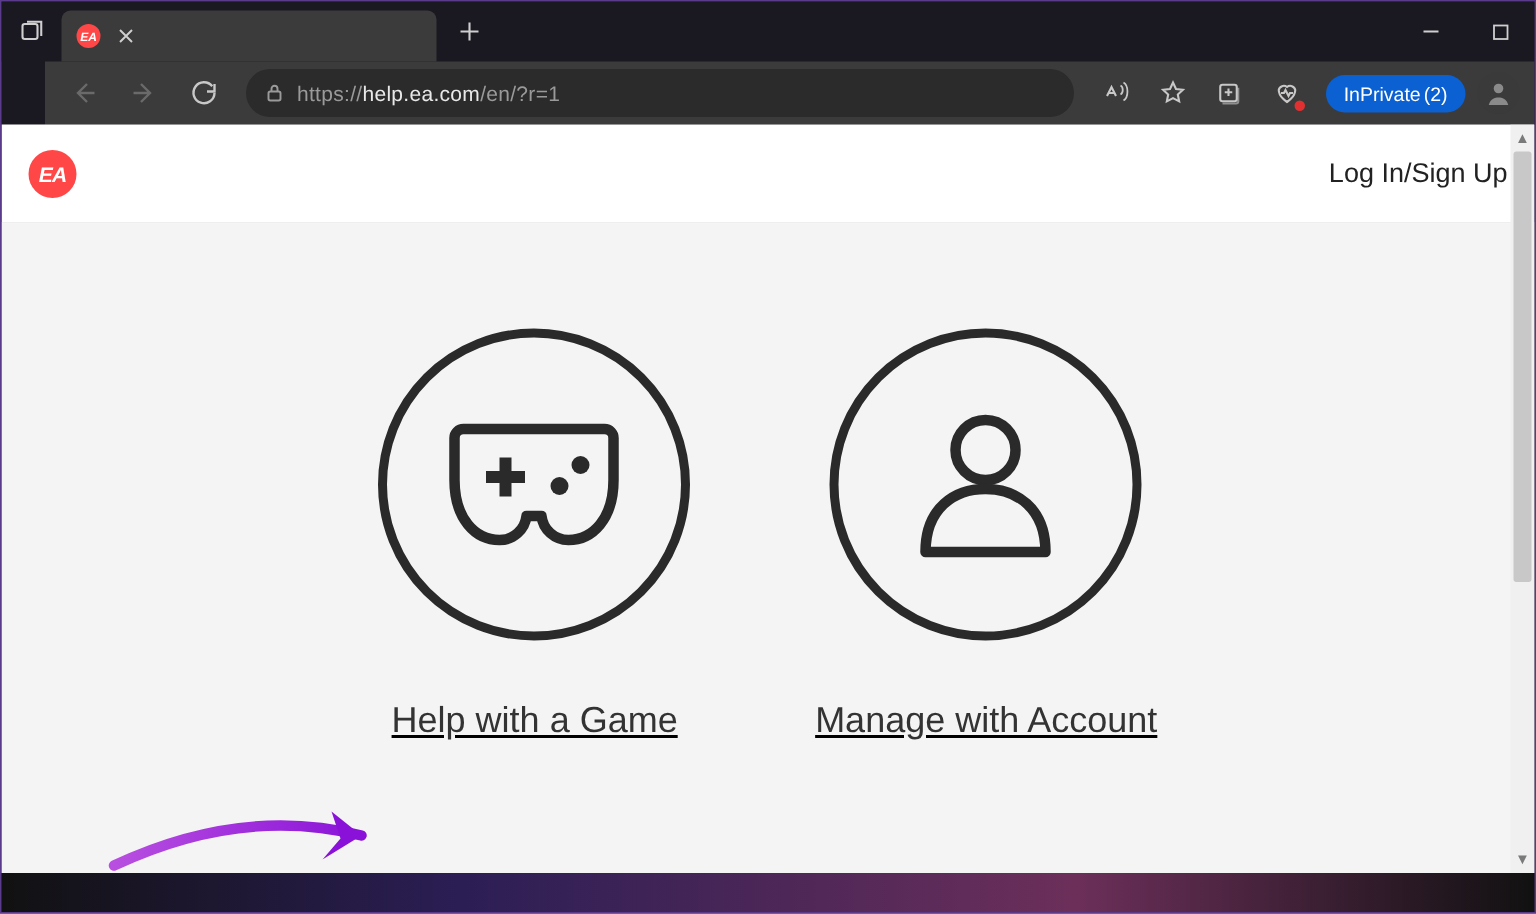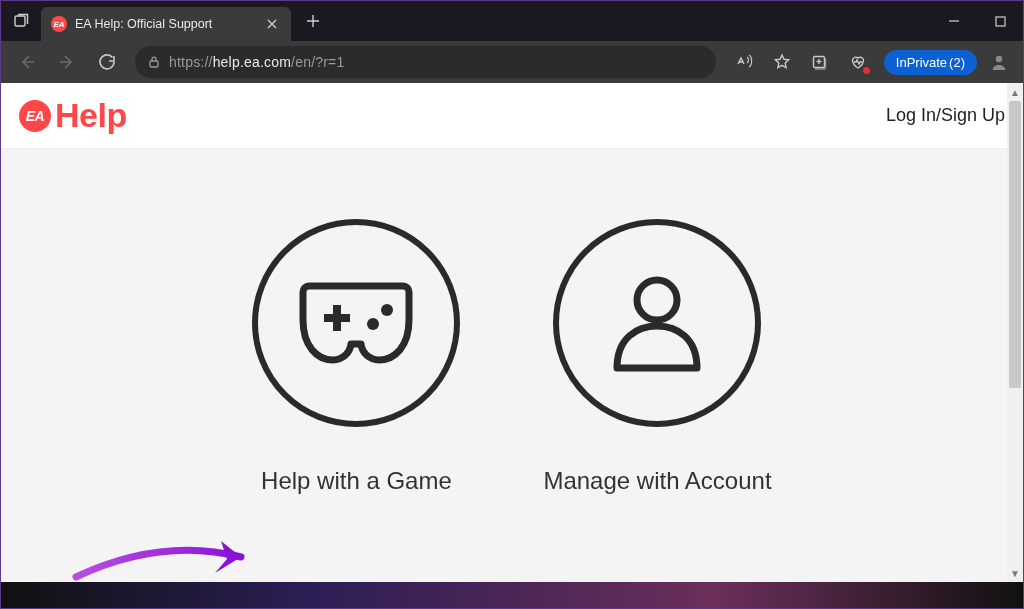--- a/index.html
+++ b/index.html
@@ -12,21 +12,21 @@
   .browser-tab { height: 34px; background: #3b3b3b; border-radius: 6px 6px 0 0; margin-top: 6px; display:flex; align-items:center; padding: 0 10px; min-width: 250px; gap:8px; }
   .favicon { width:16px; height:16px; background:#ff4747; border-radius:50%; display:flex; align-items:center; justify-content:center; }
   .favicon span { font-size:8px; color:#fff; font-weight:bold; font-style:italic; }
   .tab-title { color:#e8e8e8; font-size:12.5px; flex:1; white-space:nowrap; overflow:hidden; text-overflow:ellipsis; }
   .tab-close { color:#cfcfcf; font-size:14px; width:18px; height:18px; display:flex; align-items:center; justify-content:center; }
   .new-tab { width:32px; height:32px; margin-left:6px; display:flex; align-items:center; justify-content:center; color:#cfcfcf; font-size:16px; }
   .window-controls { margin-left:auto; display:flex; }
   .win-ctrl { width:46px; height:40px; display:flex; align-items:center; justify-content:center; color:#cfcfcf; font-size:12px; }
 
   
-  .toolbar { height: 42px; background: #3b3b3b; display:flex; align-items:center; padding: 0 8px; gap: 4px; }
+  .toolbar { height: 42px; background: #3b3b3b; display:flex; align-items:center; padding: 0 8px; gap: 4px; margin-left: 29px; }
   .tool-btn { width:36px; height:36px; display:flex; align-items:center; justify-content:center; color:#c8c8c8; }
   .tool-btn.disabled { color:#6a6a6a; }
   .address-bar { flex:1; height:32px; background:#2b2b2b; border-radius:16px; display:flex; align-items:center; padding:0 12px; margin: 0 6px; gap:8px; }
   .lock-icon { color:#9a9a9a; }
   .url { color:#9a9a9a; font-size:14px; letter-spacing:0.2px; }
   .url .host { color:#e8e8e8; }
   .right-tools { display:flex; align-items:center; gap:2px; }
   .inprivate-pill { background:#0b61d1; color:#fff; font-size:13px; padding:5px 12px; border-radius:16px; display:flex; align-items:flex-start; gap:2px; margin-left:6px; }
   .profile-avatar { width:28px; height:28px; border-radius:50%; background:#3a3a3a; display:flex; align-items:center; justify-content:center; margin-left:6px; margin-right:2px; }
   .heartpulse-badge { position:relative; }
@@ -39,21 +39,21 @@
   .site-header { height:66px; display:flex; align-items:center; padding:0 18px; border-bottom:1px solid #eee; }
   .ea-logo { display:flex; align-items:center; gap:4px; }
   .ea-circle { width:32px; height:32px; background:#ff4747; border-radius:50%; display:flex; align-items:center; justify-content:center; }
   .ea-circle span { color:#fff; font-weight:800; font-style:italic; font-size:14px; letter-spacing:-0.5px; }
   .help-word { color:#ff4747; font-size:34px; font-weight:800; letter-spacing:-0.5px; }
   .header-spacer { flex:1; }
   .login-link { font-size:18px; color:#222;text-align:right; }
 
   
   .hero { flex:1; background:#f4f4f4; position:relative; display:flex; justify-content:center; align-items:flex-start; padding-top:70px; }
-  .options { display:flex; gap:83px; }
+  .options { display:flex; gap:83px;text-decoration:underline; }
   .option { display:flex; flex-direction:column; align-items:center; gap:40px; cursor:pointer; }
   .circle-icon { width:208px; height:208px; border:6px solid #2a2a2a; border-radius:50%; display:flex; align-items:center; justify-content:center; }
   .option-label { font-size:24px; color:#333; font-weight:400; }
 
   
   .arrow-annot { position:absolute; left:70px; top:378px; pointer-events:none; }
 
   
   .scrollbar-v { position:absolute; right:0; top:0; width:16px; height:100%; background:#f0f0f0; }
   .scroll-track { position:absolute; top:18px; bottom:18px; left:2px; right:2px; }
@@ -74,21 +74,20 @@
   <div class="tab-strip-btn">
     <svg width="16" height="16" viewBox="0 0 16 16" fill="none" stroke="#cfcfcf" stroke-width="1.4">
         <rect x="2" y="3" width="10" height="10" rx="1.5"></rect>
         <path d="M5 1.5h9.5v9.5"></path>
       </svg>
   </div>
   <div class="browser-tab">
     <div class="favicon">
         <span>EA</span>
       </div>
-    <div class="tab-title">EA Help: Official Support</div>
     <div class="tab-close">
       <svg width="10" height="10" viewBox="0 0 10 10" stroke="#cfcfcf" stroke-width="1.3">
           <path d="M1 1l8 8M9 1l-8 8"></path>
         </svg>
     </div>
   </div>
   <div class="new-tab">
     <svg width="14" height="14" viewBox="0 0 14 14" stroke="#cfcfcf" stroke-width="1.4">
         <path d="M7 1v12M1 7h12"></path>
       </svg>
@@ -173,21 +172,20 @@
   </div>
 </div>
 
 <div class="viewport">
 
   <div class="site-header">
     <div class="ea-logo">
       <div class="ea-circle">
           <span>EA</span>
         </div>
-      <span class="help-word">Help</span>
     </div>
     <div class="header-spacer"></div>
     <div class="login-link">Log In/Sign Up</div>
   </div>
 
   <div class="hero">
     <div class="options">
       <div class="option">
         <div class="circle-icon">
           <svg width="130" height="90" viewBox="0 0 130 90" fill="none" stroke="#2a2a2a" stroke-width="7" stroke-linejoin="round">

